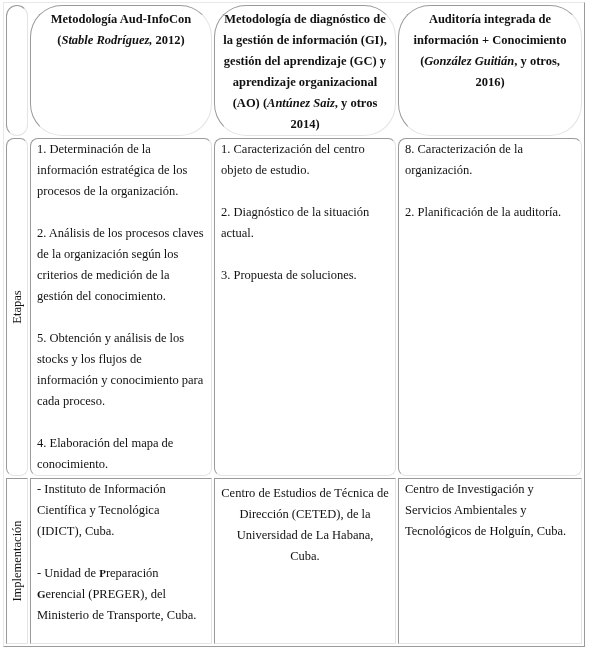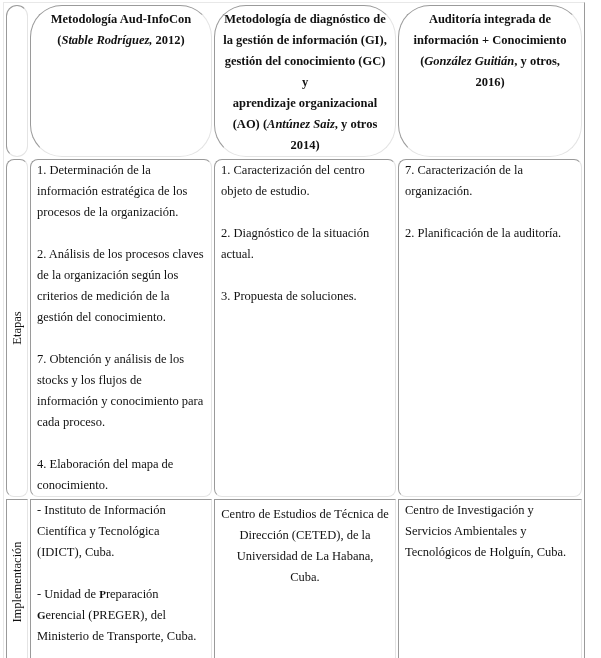--- a/index.html
+++ b/index.html
@@ -44,54 +44,54 @@
   <tbody>
       <tr class="r0">
     <td class="c0"></td>
     <td class="c1 hdr">
       <div>Metodología Aud-InfoCon</div>
       <div>(<i>Stable Rodríguez,</i><span> 2012)</span></div>
     </td>
     <td class="c2 hdr">
       <div>Metodología de diagnóstico de</div>
       <div>la gestión de información (GI),</div>
-      <div>gestión del conocimiento (GC) y</div>
+      <div>gestión del aprendizaje (GC) y</div>
       <div>aprendizaje organizacional</div>
       <div><span>(AO) (</span><i>Antúnez Saiz</i><span>, y otros</span></div>
       <div>2014)</div>
     </td>
     <td class="c3 hdr">
       <div>Auditoría integrada de</div>
       <div>información + Conocimiento</div>
       <div>(<i>González Guitián</i><span>, y otros, 2016)</span></div>
     </td>
   </tr>
 
   <tr class="r1">
     <td class="c0 side">
           <span>Etapas</span>
         </td>
     <td class="c1 body-cell">
       <p class="step">1. Determinación de la información estratégica de los procesos de la organización.</p>
       <div class="gap"></div>
       <p class="step">2. Análisis de los procesos claves de la organización según los criterios de medición de la gestión del conocimiento.</p>
       <div class="gap"></div>
-      <p class="step">7. Obtención y análisis de los stocks y los flujos de información y conocimiento para cada proceso.</p>
+      <p class="step">5. Obtención y análisis de los stocks y los flujos de información y conocimiento para cada proceso.</p>
       <div class="gap"></div>
       <p class="step">4. Elaboración del mapa de conocimiento.</p>
     </td>
     <td class="c2 body-cell">
       <p class="step">1. Caracterización del centro objeto de estudio.</p>
       <div class="gap"></div>
       <p class="step">2. Diagnóstico de la situación actual.</p>
       <div class="gap"></div>
       <p class="step">3. Propuesta de soluciones.</p>
     </td>
     <td class="c3 body-cell">
-      <p class="step">7. Caracterización de la organización.</p>
+      <p class="step">8. Caracterización de la organización.</p>
       <div class="gap"></div>
       <p class="step">2. Planificación de la auditoría.</p>
     </td>
   </tr>
 
   <tr class="r2">
     <td class="c0 side">
           <span>Implementación</span>
         </td>
     <td class="c1 body-cell smallcaps">

